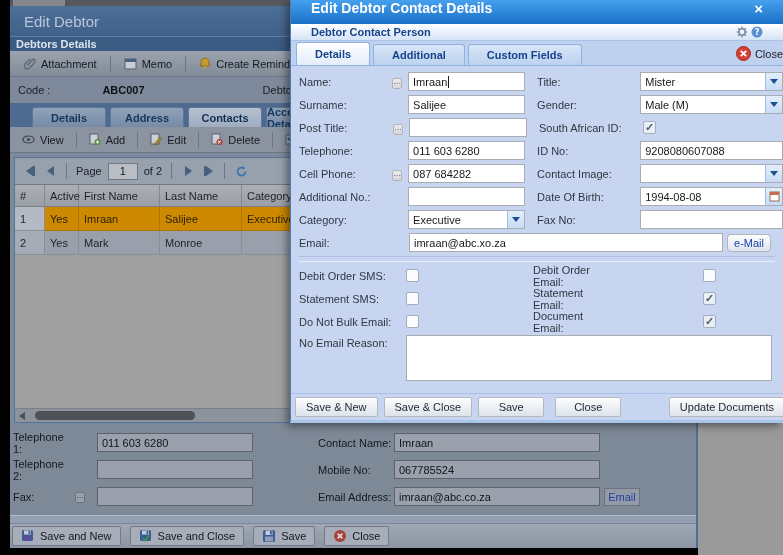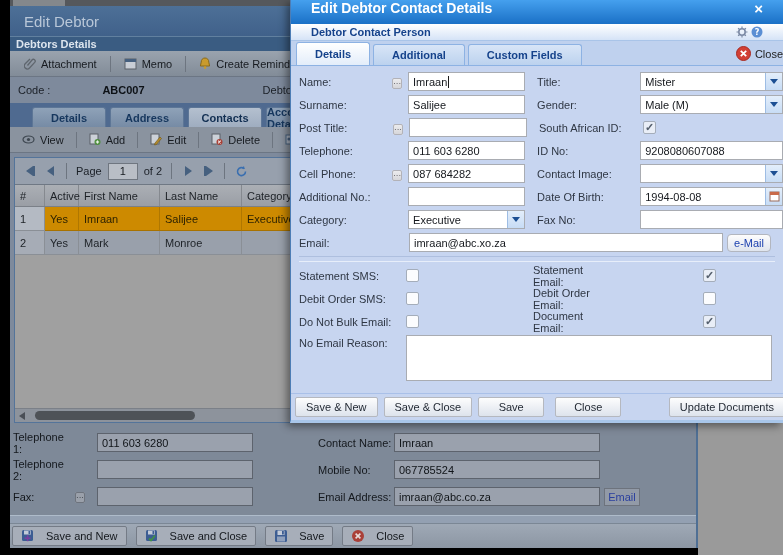--- a/index.html
+++ b/index.html
@@ -52,21 +52,21 @@
   .bf-l { width:62px; color:#14181d; }
   .bf-dots { width:22px; }
   .dots-btn-bg { width:14px; height:13px; background:#9aa0aa; border:1px solid #6d737d; border-radius:2px; color:#3a3f47; font-size:8px; line-height:10px; text-align:center; }
   .bf-in { width:156px; height:19px; background:#9aa1ad; border:1px solid #5d636d; color:#101418; display:flex; align-items:center; padding-left:4px; }
   .bf-right { position:absolute; left:308px; top:6px; }
   .bf-l2 { width:76px; color:#14181d; }
   .bf-in2 { width:206px; height:19px; background:#9aa1ad; border:1px solid #5d636d; color:#101418; display:flex; align-items:center; padding-left:4px; }
   .email-btn-bg { margin-left:4px; width:36px; height:18px; background:#929aa7; border:1px solid #6d737d; color:#2a3f9e; display:flex; align-items:center; justify-content:center; }
   .divider-strip { height:9px; background:#93a0b2; border-top:1px solid #aebbca; border-bottom:1px solid #7b8795; }
   .bottom-toolbar { height:24px; background:linear-gradient(#9fa9b6,#8c96a3); display:flex; align-items:center; gap:9px; padding-left:2px; }
-  .bt-btn { height:20px; background:#a7aeb9; border:1px solid #747b86; border-radius:2px; display:flex; align-items:center; gap:11px; padding:0 8px; color:#14181d; }
+  .bt-btn { height:20px; background:#a7aeb9; border:1px solid #747b86; border-radius:2px; display:flex; align-items:center; gap:5px; padding:0 8px; color:#14181d; }
   .icon { display:inline-flex; align-items:center; justify-content:center; }
 
   
   .modal { position:absolute; left:290px; top:0; width:493px; height:423px; background:#c7d5f0; border-left:1px solid #4d7db5; border-bottom:3px solid #a8c6ea; box-shadow:-3px 3px 8px rgba(0,0,0,.45); overflow:hidden; display:flex; flex-direction:column; }
   .m-titlebar { height:24px; background:linear-gradient(#45a0ee,#1a70c6); color:#fff; font-size:14px; font-weight:600; display:flex; align-items:flex-start; padding:0 20px; }
   .m-x { margin-left:auto; font-weight:bold; font-size:15px; color:#fff; cursor:default; }
   .m-panelheader { height:17px; background:linear-gradient(#ffffff,#d5e3f7); border-bottom:1px solid #a9c4e8; color:#15428b; font-weight:bold; display:flex; align-items:center; padding:0 20px; }
   .m-ph-icons { margin-left:auto; display:flex; gap:3px; align-items:center; }
   .m-tabstrip { height:25px; background:#bfd1ee; border-bottom:1px solid #8db2e3; display:flex; align-items:flex-end; padding-left:5px; }
   .m-tab { height:21px; padding:0 18px; background:linear-gradient(#d8e5f7,#bcd2ee); border:1px solid #8db2e3; border-bottom:none; border-radius:3px 3px 0 0; color:#15428b; font-weight:bold; display:flex; align-items:center; margin-right:3px; }
@@ -569,30 +569,30 @@
           </div>
         <div class="sm-btn emailbtn">
             <span>e-Mail</span>
           </div>
       </div>
 
 
       <div class="m-divider"></div>
 
       <div class="cr">
+        <span class="lc1">Debit Order SMS:</span>
+        <span class="cb"></span>
+        <span class="lc2">Debit Order Email:</span>
+        <span class="cb cb2gap"></span>
+      </div>
+      <div class="cr">
         <span class="lc1">Statement SMS:</span>
         <span class="cb"></span>
         <span class="lc2">Statement Email:</span>
         <span class="cb cb2gap on"></span>
-      </div>
-      <div class="cr">
-        <span class="lc1">Debit Order SMS:</span>
-        <span class="cb"></span>
-        <span class="lc2">Debit Order Email:</span>
-        <span class="cb cb2gap"></span>
       </div>
       <div class="cr">
         <span class="lc1">Do Not Bulk Email:</span>
         <span class="cb"></span>
         <span class="lc2">Document Email:</span>
         <span class="cb cb2gap on"></span>
       </div>
       <div class="reason-row">
         <span class="reason-lbl">No Email Reason:</span>
         <div class="reason-ta"><span></span></div>

